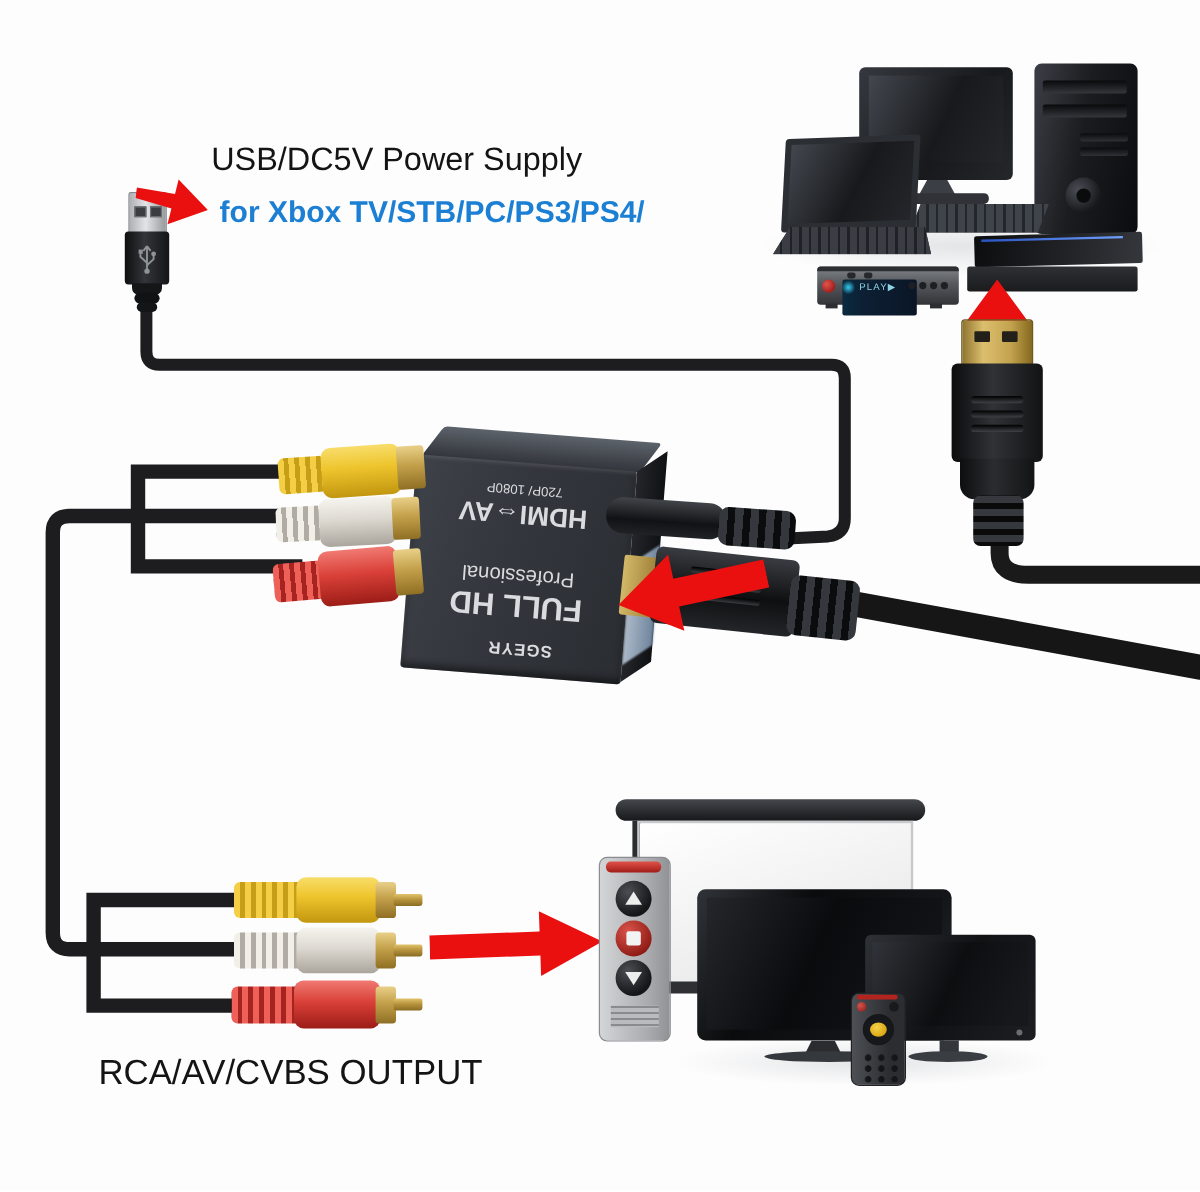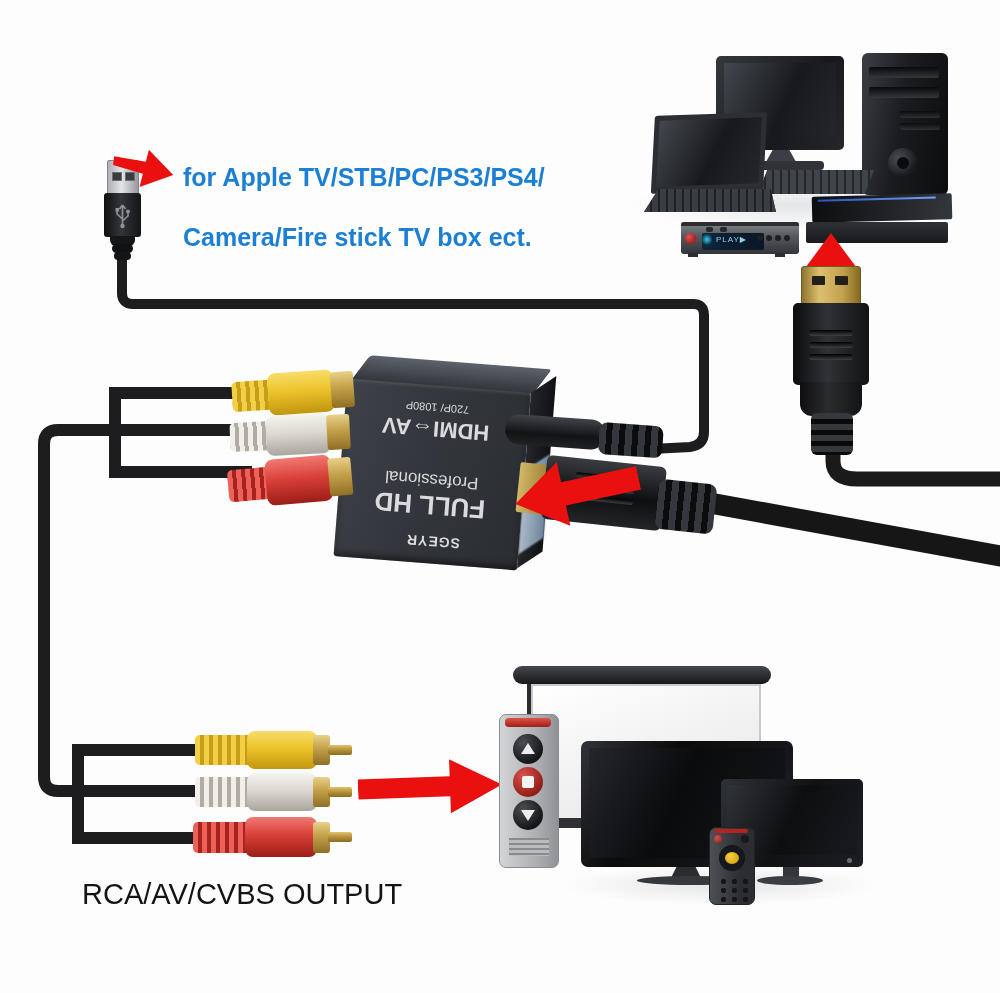--- a/index.html
+++ b/index.html
@@ -60,22 +60,22 @@
     </svg>
   </div>
   <div class="abs" style="left:110px;top:236px;width:25px;height:10px;background:#151617;border-radius:0 0 6px 6px;"></div>
   <div class="abs" style="left:112px;top:244px;width:21px;height:9px;background:#111213;border-radius:5px;"></div>
   <div class="abs" style="left:114px;top:252px;width:17px;height:8px;background:#141516;border-radius:4px;"></div>
 
   <svg class="abs" style="left:112px;top:142px;transform:rotate(14deg);" width="62" height="52" viewBox="0 0 100 62">
     <polygon points="0,24 52,20 52,0 100,30 52,62 52,40 2,38" fill="#e9100f"></polygon>
   </svg>
 
-  <div class="abs txt-blue" style="left:183px;top:163px;font-size:25px;">for Apple TV/STB/PC/PS3/PS4/</div>
-  <div class="abs txt-blue" style="left:183px;top:223px;font-size:25px;">Camera/Fire stick TV box ect.</div>
+  <div class="abs txt-black" style="left:176px;top:118px;font-size:27px;">USB/DC5V Power Supply</div>
+  <div class="abs txt-blue" style="left:183px;top:163px;font-size:25px;">for Xbox TV/STB/PC/PS3/PS4/</div>
 
   <div class="abs devshadow" style="left:630px;top:180px;width:340px;height:50px;"></div>
 
   <div class="abs" style="left:862px;top:53px;width:86px;height:142px;border-radius:6px;background:linear-gradient(100deg,#3b3e45 0%,#1a1c1f 45%,#0b0c0e 100%);">
     <div class="abs" style="left:7px;top:14px;width:70px;height:11px;background:linear-gradient(180deg,#08090a,#34373c);border-radius:2px;"></div>
     <div class="abs" style="left:7px;top:34px;width:70px;height:11px;background:linear-gradient(180deg,#08090a,#34373c);border-radius:2px;"></div>
     <div class="abs" style="left:38px;top:58px;width:40px;height:7px;background:linear-gradient(180deg,#0a0b0c,#2e3136);border-radius:2px;"></div>
     <div class="abs" style="left:38px;top:70px;width:40px;height:7px;background:linear-gradient(180deg,#0a0b0c,#2e3136);border-radius:2px;"></div>
     <div class="abs" style="left:26px;top:95px;width:30px;height:30px;border-radius:50%;background:radial-gradient(circle at 35% 35%,#4a4e55,#15171a 70%);">
       <div class="abs" style="left:9px;top:9px;width:12px;height:12px;border-radius:50%;background:#0a0b0c;"></div>
@@ -92,21 +92,21 @@
   <div class="abs" style="left:653px;top:114px;width:112px;height:78px;border-radius:3px;background:#2b2e32;transform:skewX(-5deg) rotate(-2deg);">
     <div class="abs screen-dark" style="left:5px;top:5px;width:102px;height:66px;"></div>
   </div>
   <div class="abs" style="left:644px;top:189px;width:132px;height:23px;clip-path:polygon(11% 0,96% 0,100% 100%,0 100%);background:repeating-linear-gradient(90deg,#3a3d43 0 6px,#1f2125 6px 8px),linear-gradient(180deg,#35383d,#1d1f22);"></div>
 
   <div class="abs" style="left:681px;top:222px;width:118px;height:32px;border-radius:3px;background:linear-gradient(180deg,#83868b,#55585d 45%,#323438);">
     <div class="abs" style="left:0;top:0;width:118px;height:4px;background:#2c2e31;border-radius:3px 3px 0 0;"></div>
     <div class="abs" style="left:4px;top:11px;width:11px;height:11px;border-radius:50%;background:radial-gradient(circle at 35% 35%,#e25450,#a31f1b 70%);"></div>
     <div class="abs" style="left:25px;top:5px;width:7px;height:5px;border-radius:2px;background:#26282b;"></div>
     <div class="abs" style="left:39px;top:5px;width:7px;height:5px;border-radius:2px;background:#26282b;"></div>
-    <div class="abs" style="left:21px;top:11px;width:62px;height:17px;border-radius:2px;background:linear-gradient(90deg,#0a2a40,#0d1f33 30%,#0a1626);">
+    <div class="abs" style="left:21px;top:11px;width:62px;height:30px;border-radius:2px;background:linear-gradient(90deg,#0a2a40,#0d1f33 30%,#0a1626);">
       <div class="abs" style="left:0;top:0;width:10px;height:13px;background:radial-gradient(circle,#2fb7d8 10%,rgba(10,30,50,0) 70%);"></div>
       <div class="abs" style="left:14px;top:2px;font-size:8px;letter-spacing:1px;color:#8fd2e4;font-family:'Liberation Sans',sans-serif;">PLAY▶</div>
     </div>
     <div class="abs" style="left:76px;top:13px;width:6px;height:6px;border-radius:50%;background:#1d1f22;"></div>
     <div class="abs" style="left:85px;top:13px;width:6px;height:6px;border-radius:50%;background:#1d1f22;"></div>
     <div class="abs" style="left:94px;top:13px;width:6px;height:6px;border-radius:50%;background:#1d1f22;"></div>
     <div class="abs" style="left:103px;top:13px;width:6px;height:6px;border-radius:50%;background:#1d1f22;"></div>
   </div>
   <div class="abs" style="left:688px;top:253px;width:10px;height:4px;background:#2c2e31;"></div>
   <div class="abs" style="left:775px;top:253px;width:10px;height:4px;background:#2c2e31;"></div>

